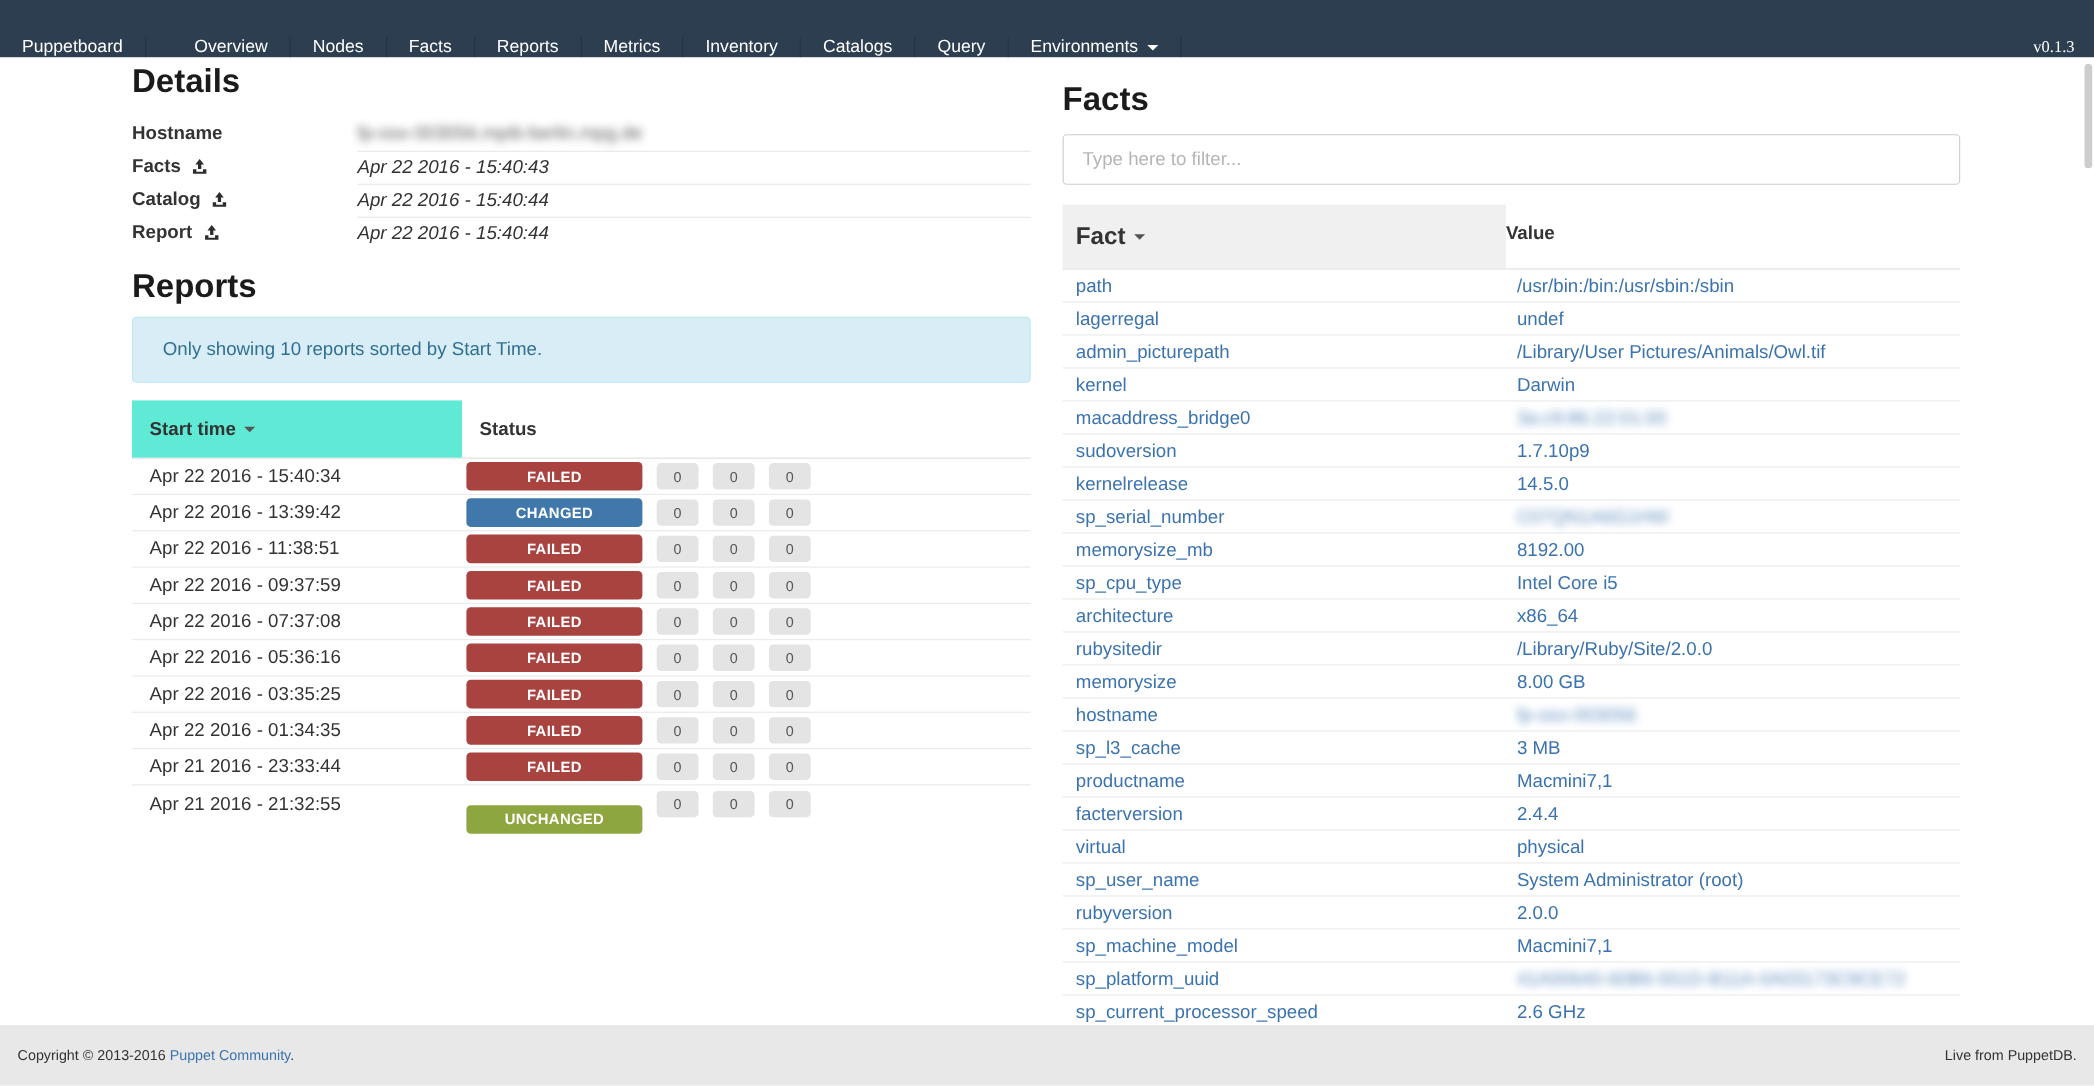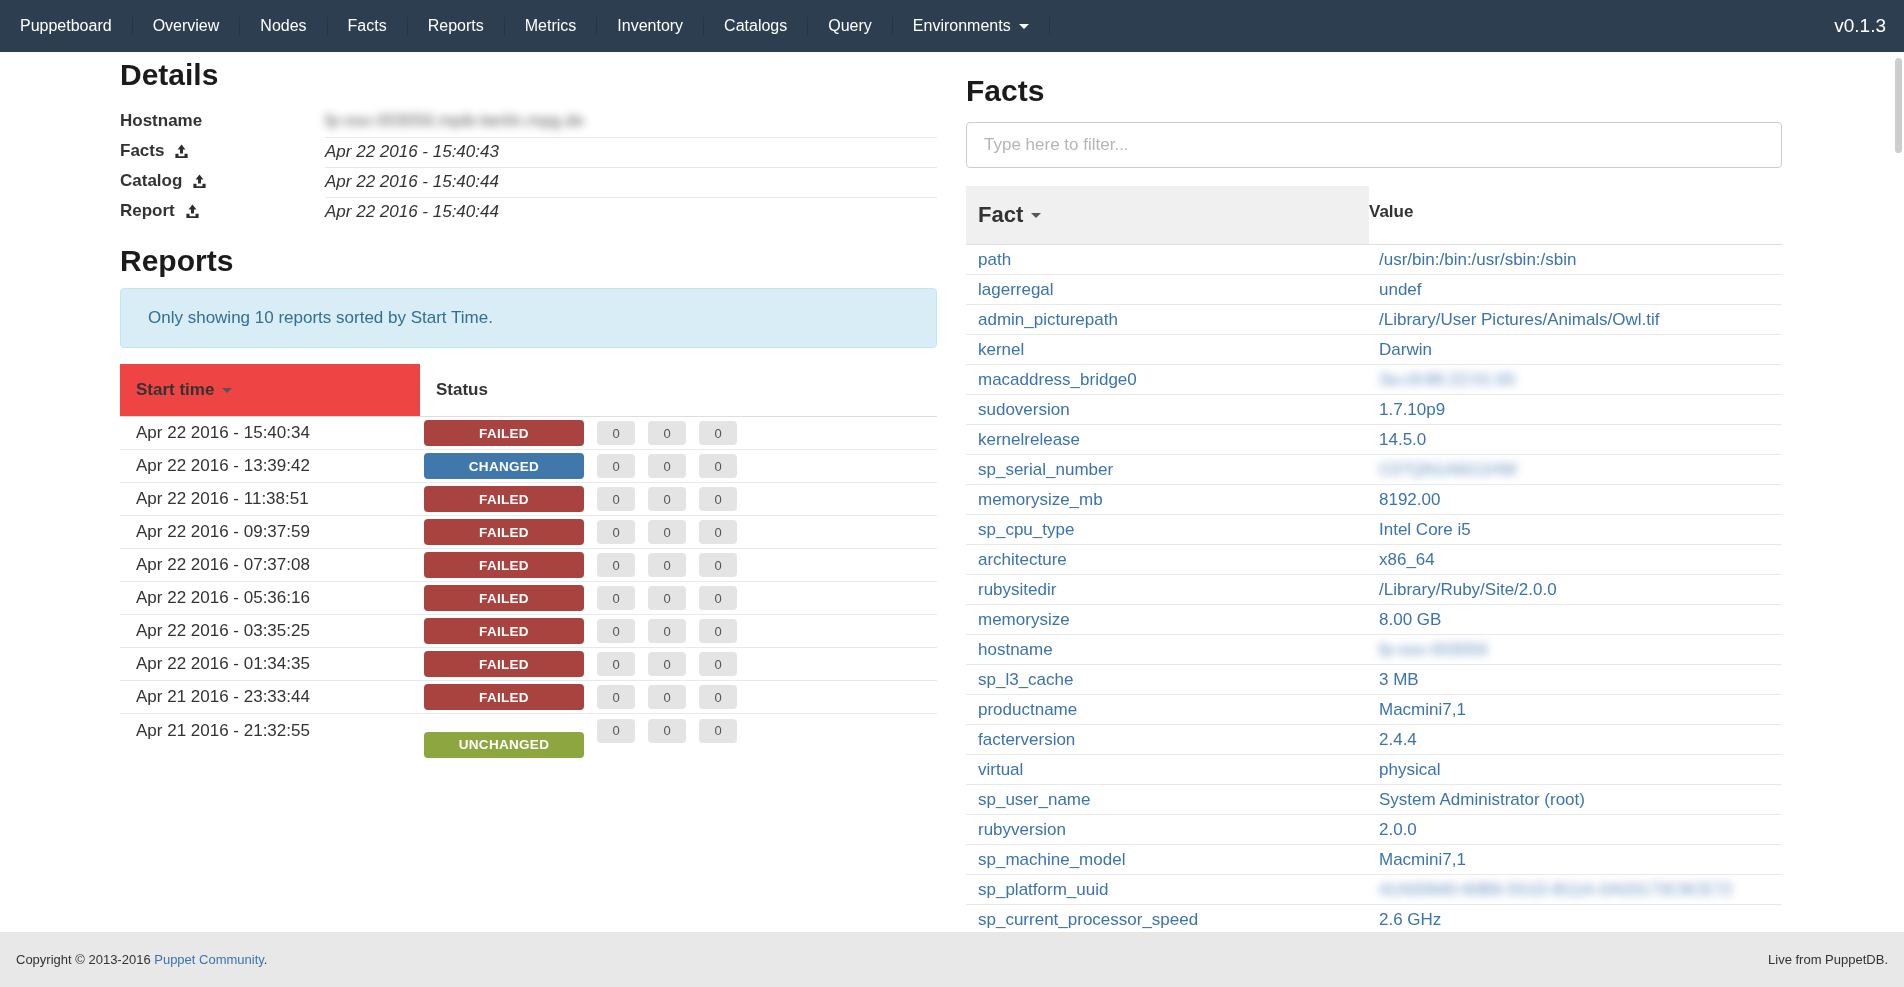--- a/index.html
+++ b/index.html
@@ -3,26 +3,26 @@
 <meta charset="utf-8">
 <style>
   * { margin:0; padding:0; box-sizing:border-box; }
   html,body { width:1904px; height:987px; }
   body {
     font-family:"Liberation Sans", sans-serif;
     color:#333; background:#fff; position:relative; overflow:hidden;
   }
 
   
-  .navbar { height:52px; background:#2c3e50; display:flex; align-items:center; width:100%; }
+  .navbar { height:52px; background:#2c3e50; display:flex; align-items:flex-end; width:100%;gap:24px; }
   .nav-brand, .nav-item {
     display:flex; align-items:center; padding:0 20px; color:#fff;
     font-size:16px; border-right:1px solid #253444; cursor:pointer; white-space:nowrap;
   }
-  .nav-version { margin-left:auto; display:flex; align-items:center; padding:0 18px; color:#fff; font-size:19px; }
+  .nav-version { margin-left:auto; display:flex; align-items:center; padding:0 18px; color:#fff; font-size:15px;font-family:Liberation Serif, serif; }
   .caret-down {
     display:inline-block; width:0; height:0; margin-left:8px;
     border-left:5px solid transparent; border-right:5px solid transparent; border-top:5px solid #555;
   }
   .caret-white { border-top-color:#fff; }
 
   
   .col-left  { position:absolute; left:120px; top:36px; width:817px; }
   .col-right { position:absolute; left:966px; top:52px; width:816px; }
   h2 { font-size:30px; font-weight:700; color:#1b1b1b; margin-top:22px; line-height:34px; }
@@ -36,21 +36,21 @@
   .upload-icon { display:inline-flex; cursor:pointer; }
 
   
   .reports-title { margin-top:18px; }
   .alert-info {
     margin-top:10px; background:#d9edf7; border:1px solid #bce8f1; border-radius:4px;
     color:#31708f; font-size:17px; padding:19px 27px;
   }
   .rtable { margin-top:16px; }
   .rtable-header { display:flex; border-bottom:1px solid #ddd; }
-  .rth-start { width:300px; background:#ef4444; padding:16px; font-weight:700; font-size:17px; display:flex; align-items:center; cursor:pointer; }
+  .rth-start { width:300px; background:#5eead4; padding:16px; font-weight:700; font-size:17px; display:flex; align-items:center; cursor:pointer; }
   .rth-status { padding:16px; font-weight:700; font-size:17px; }
   .r-row { display:flex; align-items:center; height:33px; border-bottom:1px solid #e9e9e9; }
   .r-row:last-child { border-bottom:none; }
   .r-time { width:300px; padding:0 16px; font-size:17px; color:#333; }
   .r-badge {
     width:160px; height:26px; margin-left:4px; border-radius:4px; color:#fff;
     font-weight:700; font-size:13.5px; letter-spacing:.3px;
     display:flex; align-items:center; justify-content:center;
   }
   .r-count {

